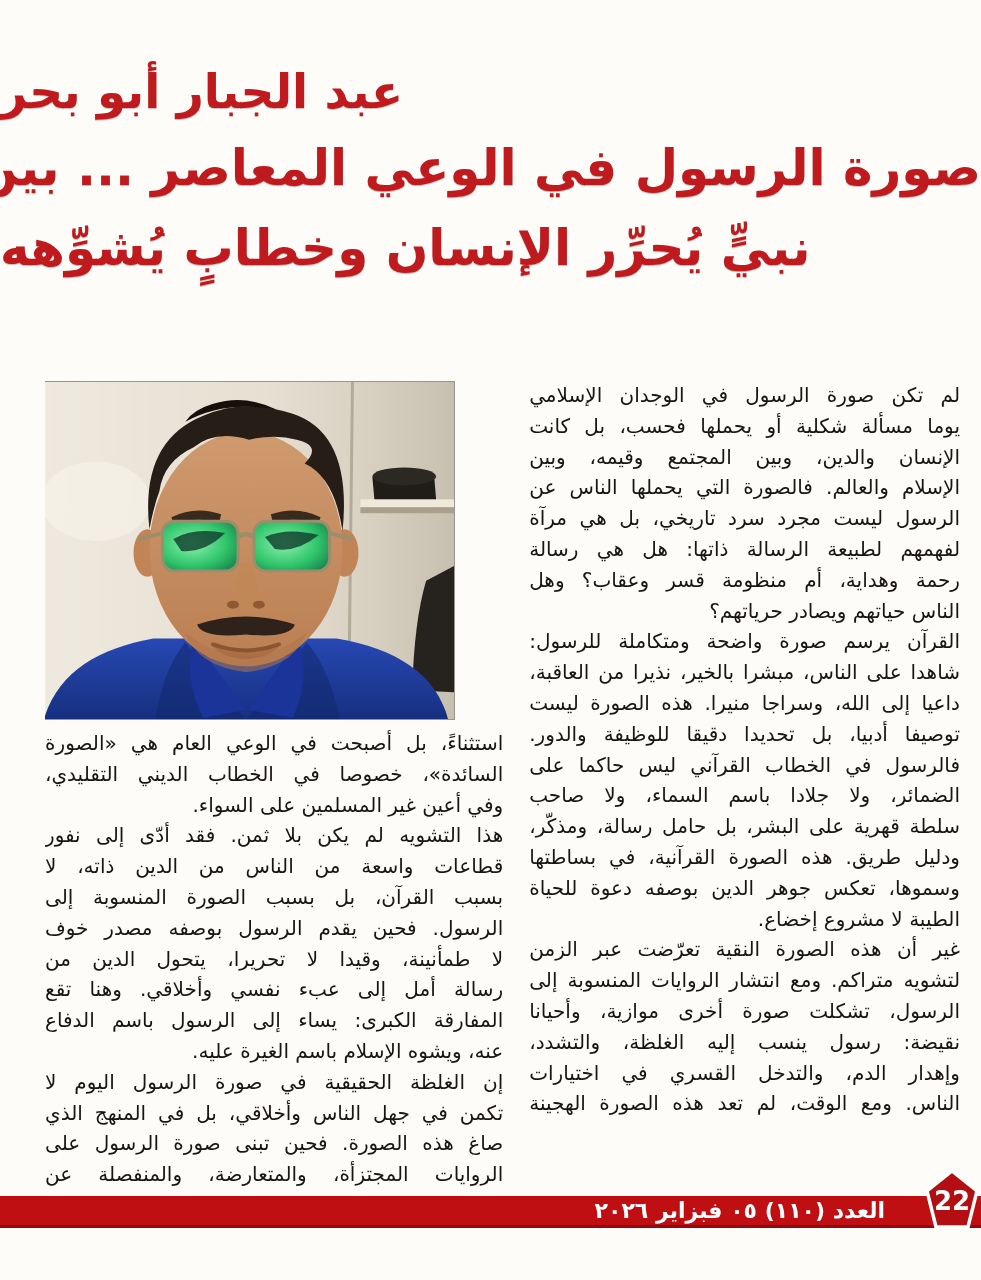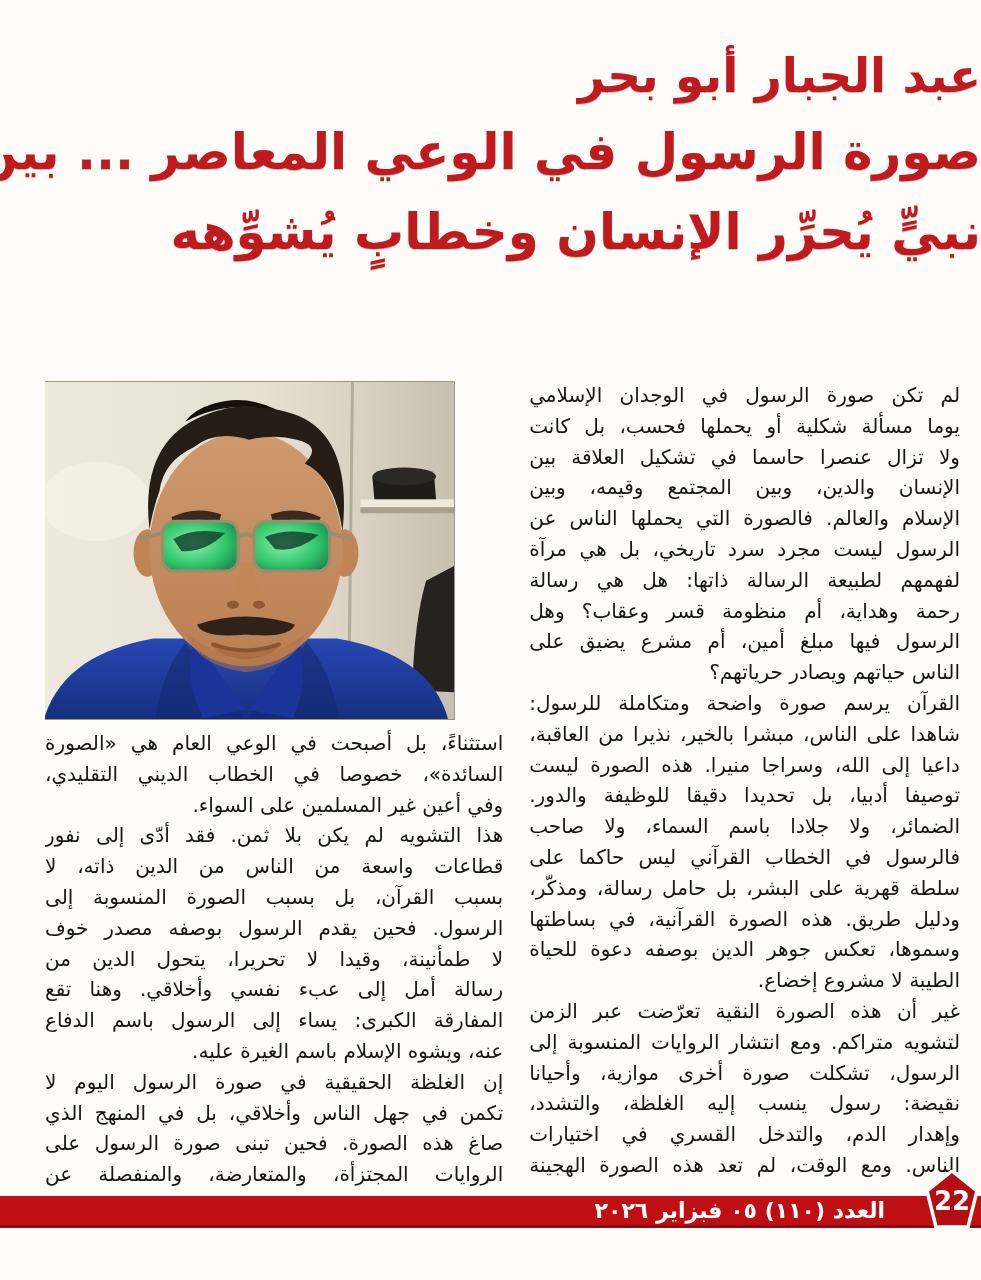--- a/index.html
+++ b/index.html
@@ -8,22 +8,22 @@
     font-family:"DejaVu Sans",sans-serif;
     background:#ffffff;
     position:relative;overflow:hidden;
   }
   .page{
     position:absolute;inset:0;
     background:radial-gradient(ellipse 140% 110% at 50% 45%, #fdfcf9 62%, #f3f0ec 92%, #e7e3df 100%);
   }
   
   .header{
-    position:absolute;top:52px;left:0;right:0;
-    text-align:right;
+    position:absolute;top:68px;left:0;right:0;
+    text-align:left;
     color:var(--accent,#bf1b1e);
     direction:rtl;
   }
   .author-line{
     font-size:47px;font-weight:800;line-height:1.0;
     margin:0 0 28px 0;white-space:nowrap;
     text-shadow:0 1px 0 rgba(128,0,0,.25);
   }
   .title-line{
     font-size:50px;font-weight:800;line-height:1.0;
@@ -79,34 +79,32 @@
     <div class="author-line">عبد الجبار أبو بحر</div>
     <div class="title-line">صورة الرسول في الوعي المعاصر ... بين</div>
     <div class="title-line">نبيٍّ يُحرِّر الإنسان وخطابٍ يُشوِّهه</div>
   </header>
 
   <main class="columns">
 
     <section class="col col-right" id="col-right">
         <div class="line">لم تكن صورة الرسول في الوجدان الإسلامي</div>
         <div class="line">يوما مسألة شكلية أو يحملها فحسب، بل كانت</div>
-        <div class="line">ولا تزال عنصرا حاسما في تشكيل العلاقة بين</div>
         <div class="line">الإنسان والدين، وبين المجتمع وقيمه، وبين</div>
         <div class="line">الإسلام والعالم. فالصورة التي يحملها الناس عن</div>
         <div class="line">الرسول ليست مجرد سرد تاريخي، بل هي مرآة</div>
         <div class="line">لفهمهم لطبيعة الرسالة ذاتها: هل هي رسالة</div>
         <div class="line">رحمة وهداية، أم منظومة قسر وعقاب؟ وهل</div>
-        <div class="line">الرسول فيها مبلغ أمين، أم مشرع يضيق على</div>
         <div class="line para-end">الناس حياتهم ويصادر حرياتهم؟</div>
         <div class="line">القرآن يرسم صورة واضحة ومتكاملة للرسول:</div>
         <div class="line">شاهدا على الناس، مبشرا بالخير، نذيرا من العاقبة،</div>
         <div class="line">داعيا إلى الله، وسراجا منيرا. هذه الصورة ليست</div>
         <div class="line">توصيفا أدبيا، بل تحديدا دقيقا للوظيفة والدور.</div>
+        <div class="line">فالرسول في الخطاب القرآني ليس حاكما على</div>
         <div class="line">الضمائر، ولا جلادا باسم السماء، ولا صاحب</div>
-        <div class="line">فالرسول في الخطاب القرآني ليس حاكما على</div>
         <div class="line">سلطة قهرية على البشر، بل حامل رسالة، ومذكّر،</div>
         <div class="line">ودليل طريق. هذه الصورة القرآنية، في بساطتها</div>
         <div class="line">وسموها، تعكس جوهر الدين بوصفه دعوة للحياة</div>
         <div class="line para-end">الطيبة لا مشروع إخضاع.</div>
         <div class="line">غير أن هذه الصورة النقية تعرّضت عبر الزمن</div>
         <div class="line">لتشويه متراكم. ومع انتشار الروايات المنسوبة إلى</div>
         <div class="line">الرسول، تشكلت صورة أخرى موازية، وأحيانا</div>
         <div class="line">نقيضة: رسول ينسب إليه الغلظة، والتشدد،</div>
         <div class="line">وإهدار الدم، والتدخل القسري في اختيارات</div>
         <div class="line">الناس. ومع الوقت، لم تعد هذه الصورة الهجينة</div>

